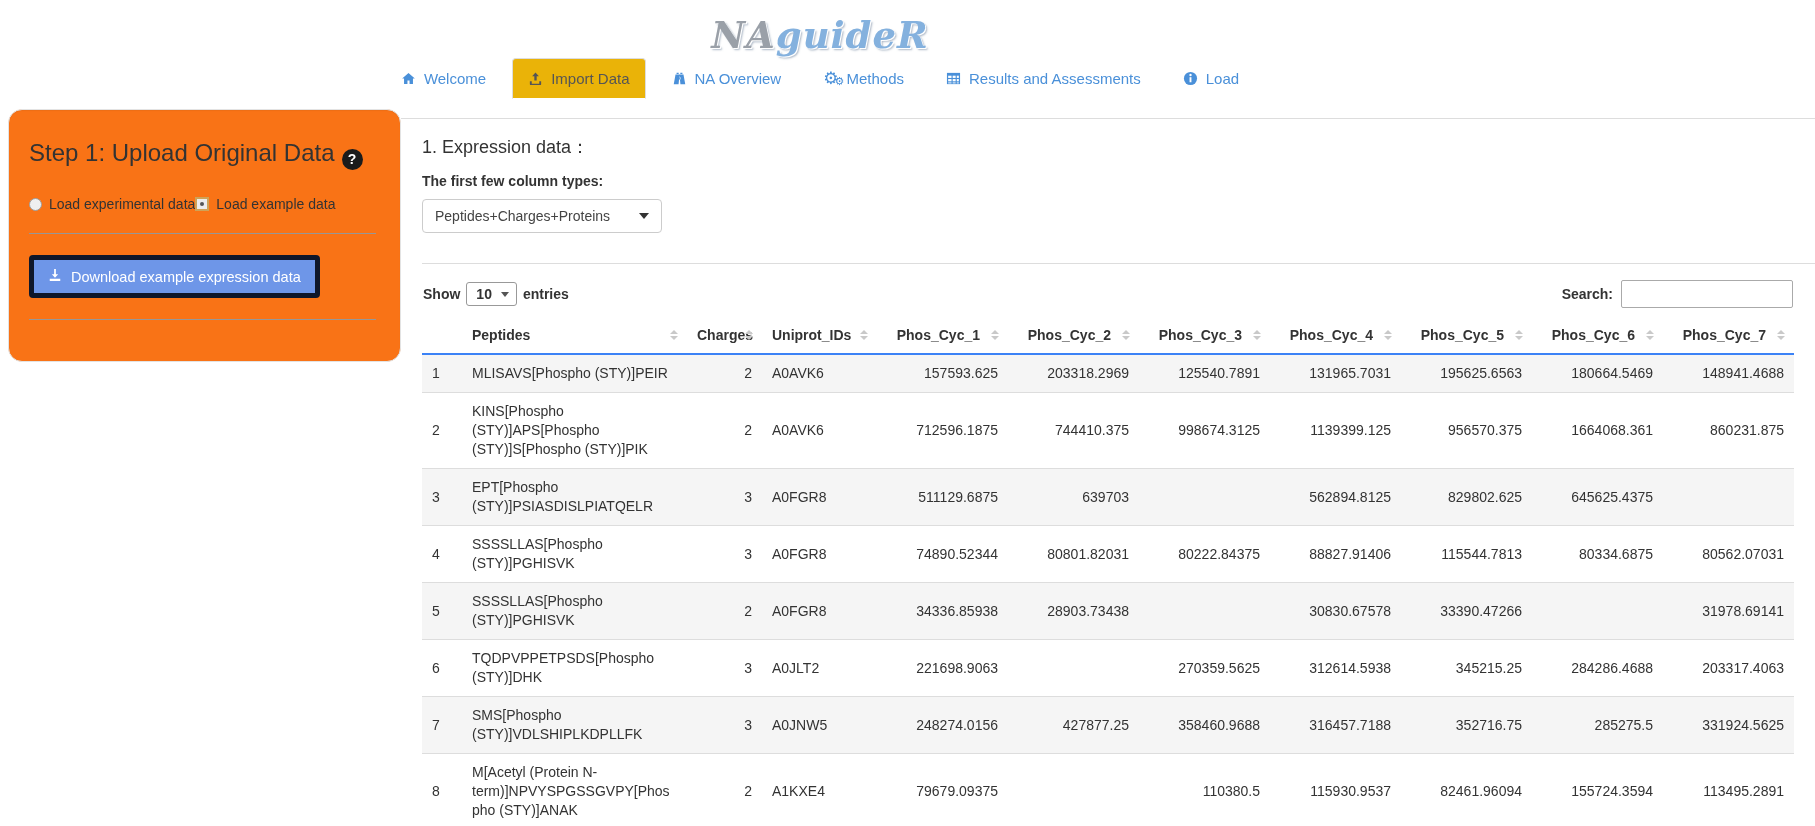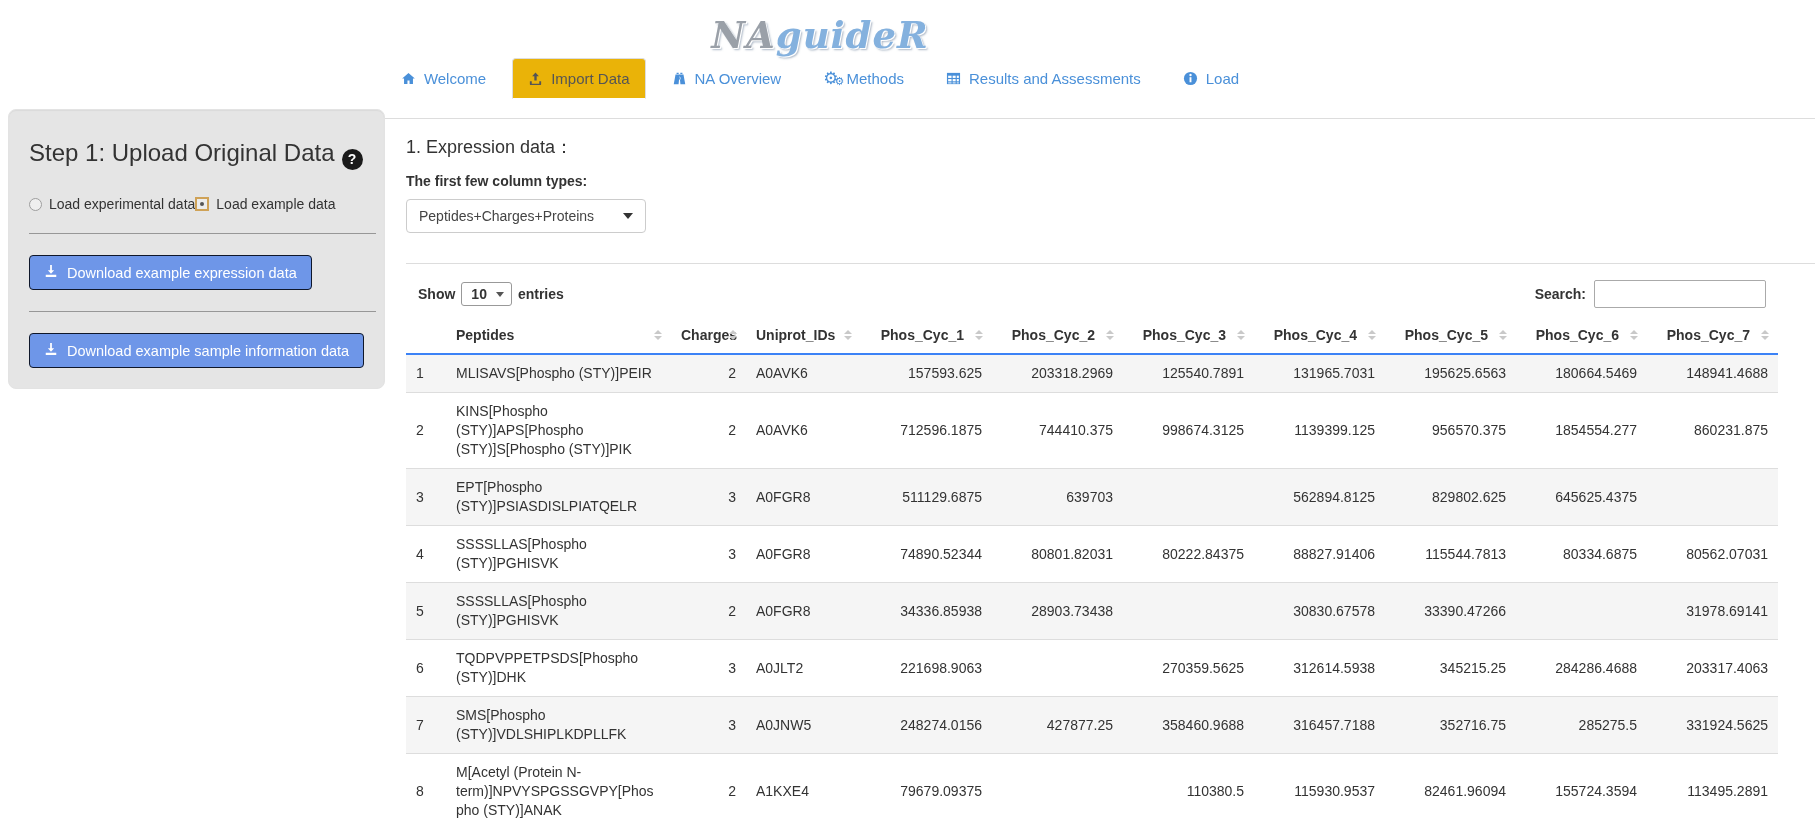--- a/index.html
+++ b/index.html
@@ -14,42 +14,42 @@
   .tabs{display:flex;justify-content:center;align-items:stretch;height:41px;margin-top:1px;}
   .tab{display:flex;align-items:center;gap:8px;padding:0 15px;margin:0 5px;font-size:15px;color:#4a90d9;text-decoration:none;cursor:pointer;border:1px solid transparent;}
   .tab.active{background:#eab308;border:1px solid #ddd;border-bottom-color:#fff;border-radius:4px 4px 0 0;color:#555;}
   .ticon{display:inline-flex;align-items:center;}
   .ticon svg{width:15px;height:15px;fill:currentColor;}
   .gear-glyph{font-size:17px;line-height:15px;position:relative;font-style:normal;}
   .gear-glyph .gear-small{position:absolute;font-size:11px;right:-6px;bottom:-3px;}
 
   
   .content-row{display:flex;align-items:flex-start;}
-  .well{margin:10px 0 0 8px;width:347px;background:#e5e5e5;border:1px solid #e3e3e3;border-radius:8px;padding:18px 8px 20px 20px;box-shadow:inset 0 1px 1px rgba(0,0,0,.05);}
+  .well{margin:10px 0 0 8px;width:347px;background:#f97316;border:1px solid #e3e3e3;border-radius:14px;padding:18px 24px 20px 20px;box-shadow:inset 0 1px 1px rgba(0,0,0,.05);}
   .panel-title{font-size:24px;font-weight:400;color:#333;margin:10px 0 26px;line-height:29px;}
   .q-icon{display:inline-flex;width:21px;height:21px;border-radius:50%;background:#1b1b1b;color:#fff;font-weight:bold;font-size:14px;align-items:center;justify-content:center;margin-left:7px;vertical-align:-3px;cursor:pointer;}
   .radio-row{display:flex;align-items:center;font-size:14px;color:#333;}
   .radio-opt{display:inline-flex;align-items:center;gap:7px;cursor:pointer;}
   .radio{width:13px;height:13px;border-radius:50%;border:1px solid #9e9e9e;background:#efefef;display:inline-block;box-sizing:border-box;}
   .radio.sel{border-radius:0;width:14px;height:14px;border:2px solid #cfa257;background:#ececec;position:relative;}
   .radio.sel::after{content:"";position:absolute;left:3px;top:3px;width:4px;height:4px;border-radius:50%;background:#555;}
   .divider{border:none;border-top:1px solid #979797;margin:21px 0;}
-  .btn-dl{display:inline-flex;align-items:center;gap:9px;background:#6e96e8;color:#fff;font-size:14.5px;border:1px solid #0f172a;border-radius:4px;padding:8px 14px;cursor:pointer;font-family:inherit;}
+  .btn-dl{display:inline-flex;align-items:center;gap:9px;background:#6e96e8;color:#fff;font-size:14.5px;border:5px solid #0f172a;border-radius:4px;padding:8px 14px;cursor:pointer;font-family:inherit;}
   .btn-dl svg{width:14px;height:14px;fill:#fff;}
 
   .main{flex:1;min-width:0;border-top:1px solid #ddd;margin-top:19px;padding:16px 0 0 21px;}
   .section-title{font-size:18px;font-weight:400;color:#333;margin:0 0 14px;}
   .ctl-label{font-size:14px;font-weight:bold;color:#333;margin-bottom:10px;}
   .select-box{width:214px;height:32px;border:1px solid #ccc;border-radius:4px;background:#fff;display:flex;align-items:center;justify-content:space-between;padding:0 12px;font-size:14px;color:#444;cursor:pointer;}
   .caret{width:0;height:0;border-left:5px solid transparent;border-right:5px solid transparent;border-top:6px solid #333;}
   .hr-light{border:none;border-top:1px solid #ddd;margin:30px 0 0;}
 
   
   .dt-container{width:1372px;}
-  .dt-controls{display:flex;justify-content:space-between;align-items:center;margin:16px 12px 9px;font-size:14px;font-weight:bold;color:#333;}
+  .dt-controls{display:flex;justify-content:space-between;align-items:center;margin:16px 1px 9px;font-size:14px;font-weight:bold;color:#333;}
   .length{display:flex;align-items:center;}
   .mini-select{display:inline-flex;align-items:center;gap:9px;border:1px solid #999;border-radius:3px;padding:3px 7px 3px 9px;background:#fff;margin:0 6px;cursor:pointer;font-weight:bold;}
   .mini-caret{width:0;height:0;border-left:4px solid transparent;border-right:4px solid transparent;border-top:5px solid #555;}
   .search{display:flex;align-items:center;}
   .search input{width:158px;height:26px;border:1px solid #aaa;border-radius:2px;margin-left:8px;padding:0 6px;font-size:14px;font-family:inherit;}
   table.dt{width:100%;border-collapse:collapse;table-layout:fixed;font-size:14px;color:#333;}
   table.dt thead th{border-bottom:2px solid #3b82f6;padding:9px 28px 9px 10px;position:relative;font-weight:bold;text-align:left;line-height:18px;cursor:pointer;}
   table.dt thead th.ar{text-align:right;}
   table.dt thead th.rownum-h{padding-right:10px;}
   .sort{position:absolute;right:9px;top:50%;transform:translateY(-50%);display:flex;flex-direction:column;gap:2px;}
@@ -144,26 +144,20 @@
         </label>
       </div>
     <hr class="divider">
     <button class="btn-dl">
       <span><svg viewBox="0 0 16 16">
             <path d="M7 1h2v6h2.6L8 11 4.4 7H7V1z M2 12.2h12v2.6H2z"></path>
           </svg></span>
       <span>Download example expression data</span>
     </button>
     <hr class="divider">
-    <button class="btn-dl">
-      <span><svg viewBox="0 0 16 16">
-            <path d="M7 1h2v6h2.6L8 11 4.4 7H7V1z M2 12.2h12v2.6H2z"></path>
-          </svg></span>
-      <span>Download example sample information data</span>
-    </button>
   </aside>
 
   <main class="main">
     <h3 class="section-title">1. Expression data：</h3>
     <div class="ctl-label">The first few column types:</div>
     <div class="select-box">
       <span>Peptides+Charges+Proteins</span>
       <span class="caret"></span>
     </div>
     <hr class="hr-light">
@@ -260,21 +254,21 @@
             <tr>
               <td class="rownum">2</td>
               <td class="al">KINS[Phospho (STY)]APS[Phospho (STY)]S[Phospho (STY)]PIK</td>
               <td class="ar">2</td>
               <td class="al">A0AVK6</td>
               <td class="ar">712596.1875</td>
               <td class="ar">744410.375</td>
               <td class="ar">998674.3125</td>
               <td class="ar">1139399.125</td>
               <td class="ar">956570.375</td>
-              <td class="ar">1854554.277</td>
+              <td class="ar">1664068.361</td>
               <td class="ar">860231.875</td>
             </tr>
             <tr>
               <td class="rownum">3</td>
               <td class="al">EPT[Phospho (STY)]PSIASDISLPIATQELR</td>
               <td class="ar">3</td>
               <td class="al">A0FGR8</td>
               <td class="ar">511129.6875</td>
               <td class="ar">639703</td>
               <td class="ar"></td>

